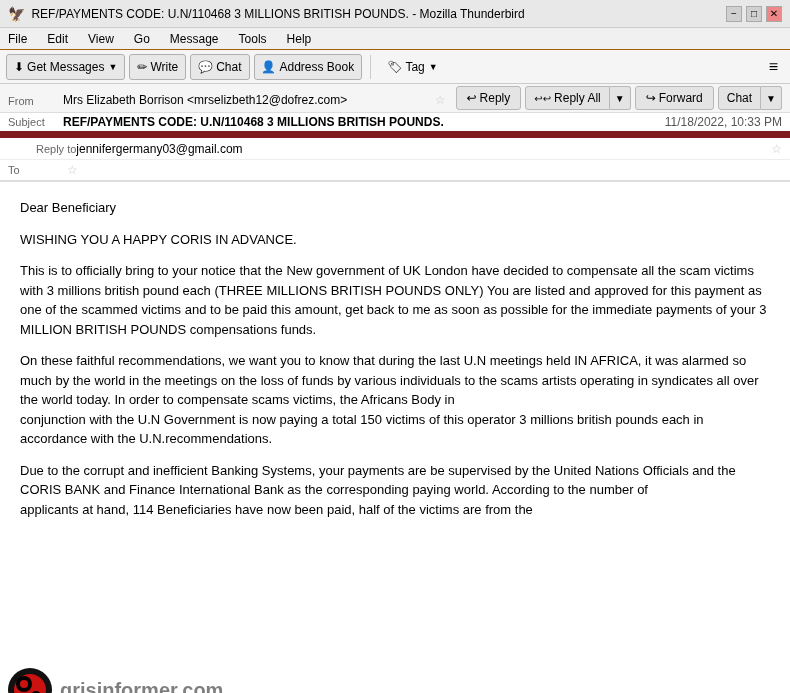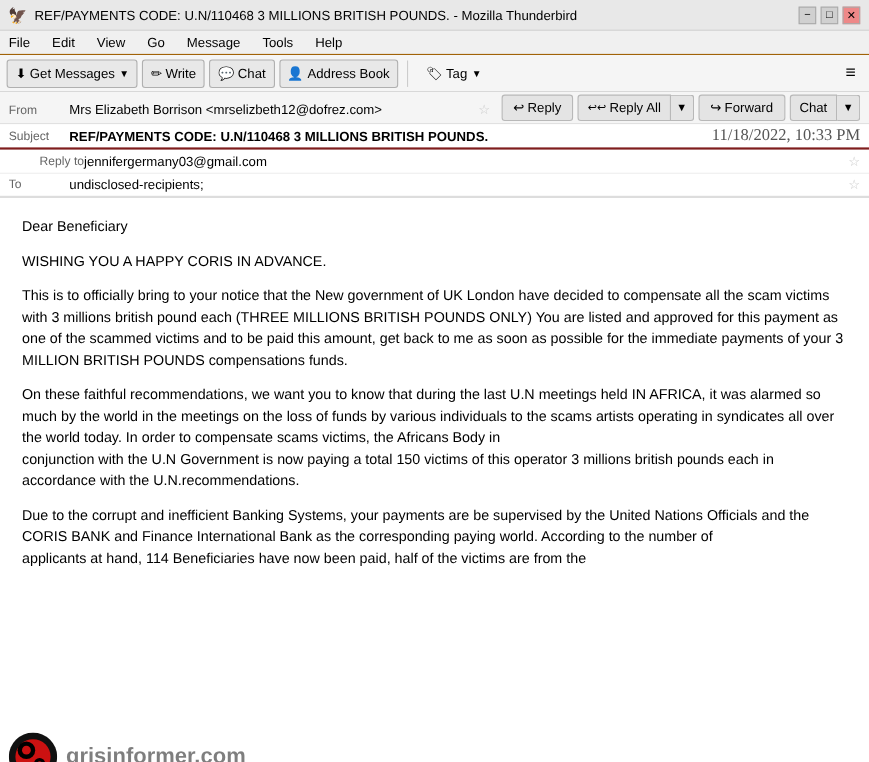--- a/index.html
+++ b/index.html
@@ -148,22 +148,21 @@
       border: 1px solid #b8b8b8;
       border-left: none;
       border-radius: 0 3px 3px 0;
       cursor: pointer;
       font-size: 10px;
       height: 24px;
     }
     .header-date {
       margin-left: auto;
       color: #555;
-      font-size: 15px;
-      font-family: Liberation Serif, serif;
+      font-size: 12px;
     }
 
     
     #email-headers {
       background: #fff;
     }
     .from-row {
       display: flex;
       align-items: flex-end;
       padding: 2px 8px;
@@ -316,37 +315,36 @@
       </button>
       <div class="action-btn-split">
         <button class="action-btn-main">
           <span>Chat</span>
         </button>
         <button class="action-btn-arrow">▼</button>
       </div>
     </div>
   </div>
 
-  <div class="subject-row" style="border-bottom: 2px solid #7f1d1d; justify-content: space-between;">
+  <div class="subject-row" style="border-bottom: 7px solid #7f1d1d; justify-content: space-between;">
     <div style="display:flex; align-items:center;">
       <span class="header-label" style="color:#666; min-width:55px; font-size:11px;">Subject</span>
       <span class="header-value bold">REF/PAYMENTS CODE: U.N/110468 3 MILLIONS BRITISH POUNDS.</span>
     </div>
     <span class="header-date">11/18/2022, 10:33 PM</span>
   </div>
 
   <div class="reply-to-row">
     <span class="header-label" style="color:#666; min-width:55px; font-size:11px;padding-left:28px;">Reply to</span>
     <span class="header-value">jennifergermany03@gmail.com</span>
     <span class="star-icon">☆</span>
   </div>
 
   <div class="to-row">
     <span class="header-label" style="color:#666; min-width:55px; font-size:11px;">To</span>
-    <span class="header-value">undisclosed-recipients;</span>
     <span class="star-icon">☆</span>
   </div>
 </div>
 
 <div id="email-body-container" style="height: 534px;">
   <p>Dear Beneficiary</p>
   <p>WISHING YOU A HAPPY CORIS IN ADVANCE.</p>
   <p>This is to officially bring to your notice that the New government of UK London have decided to compensate all the scam victims with 3 millions british pound each (THREE MILLIONS BRITISH POUNDS ONLY) You are listed and approved for this payment as one of the scammed victims and to be paid this amount, get back to me as soon as possible for the immediate payments of your 3 MILLION BRITISH POUNDS compensations funds.</p>
   <p>
     <span>On these faithful recommendations, we want you to know that during the last U.N meetings held IN AFRICA, it was alarmed so much by the world in the meetings on the loss of funds by various individuals to the scams artists operating in syndicates all over the world today. In order to compensate scams victims, the Africans Body in</span>

